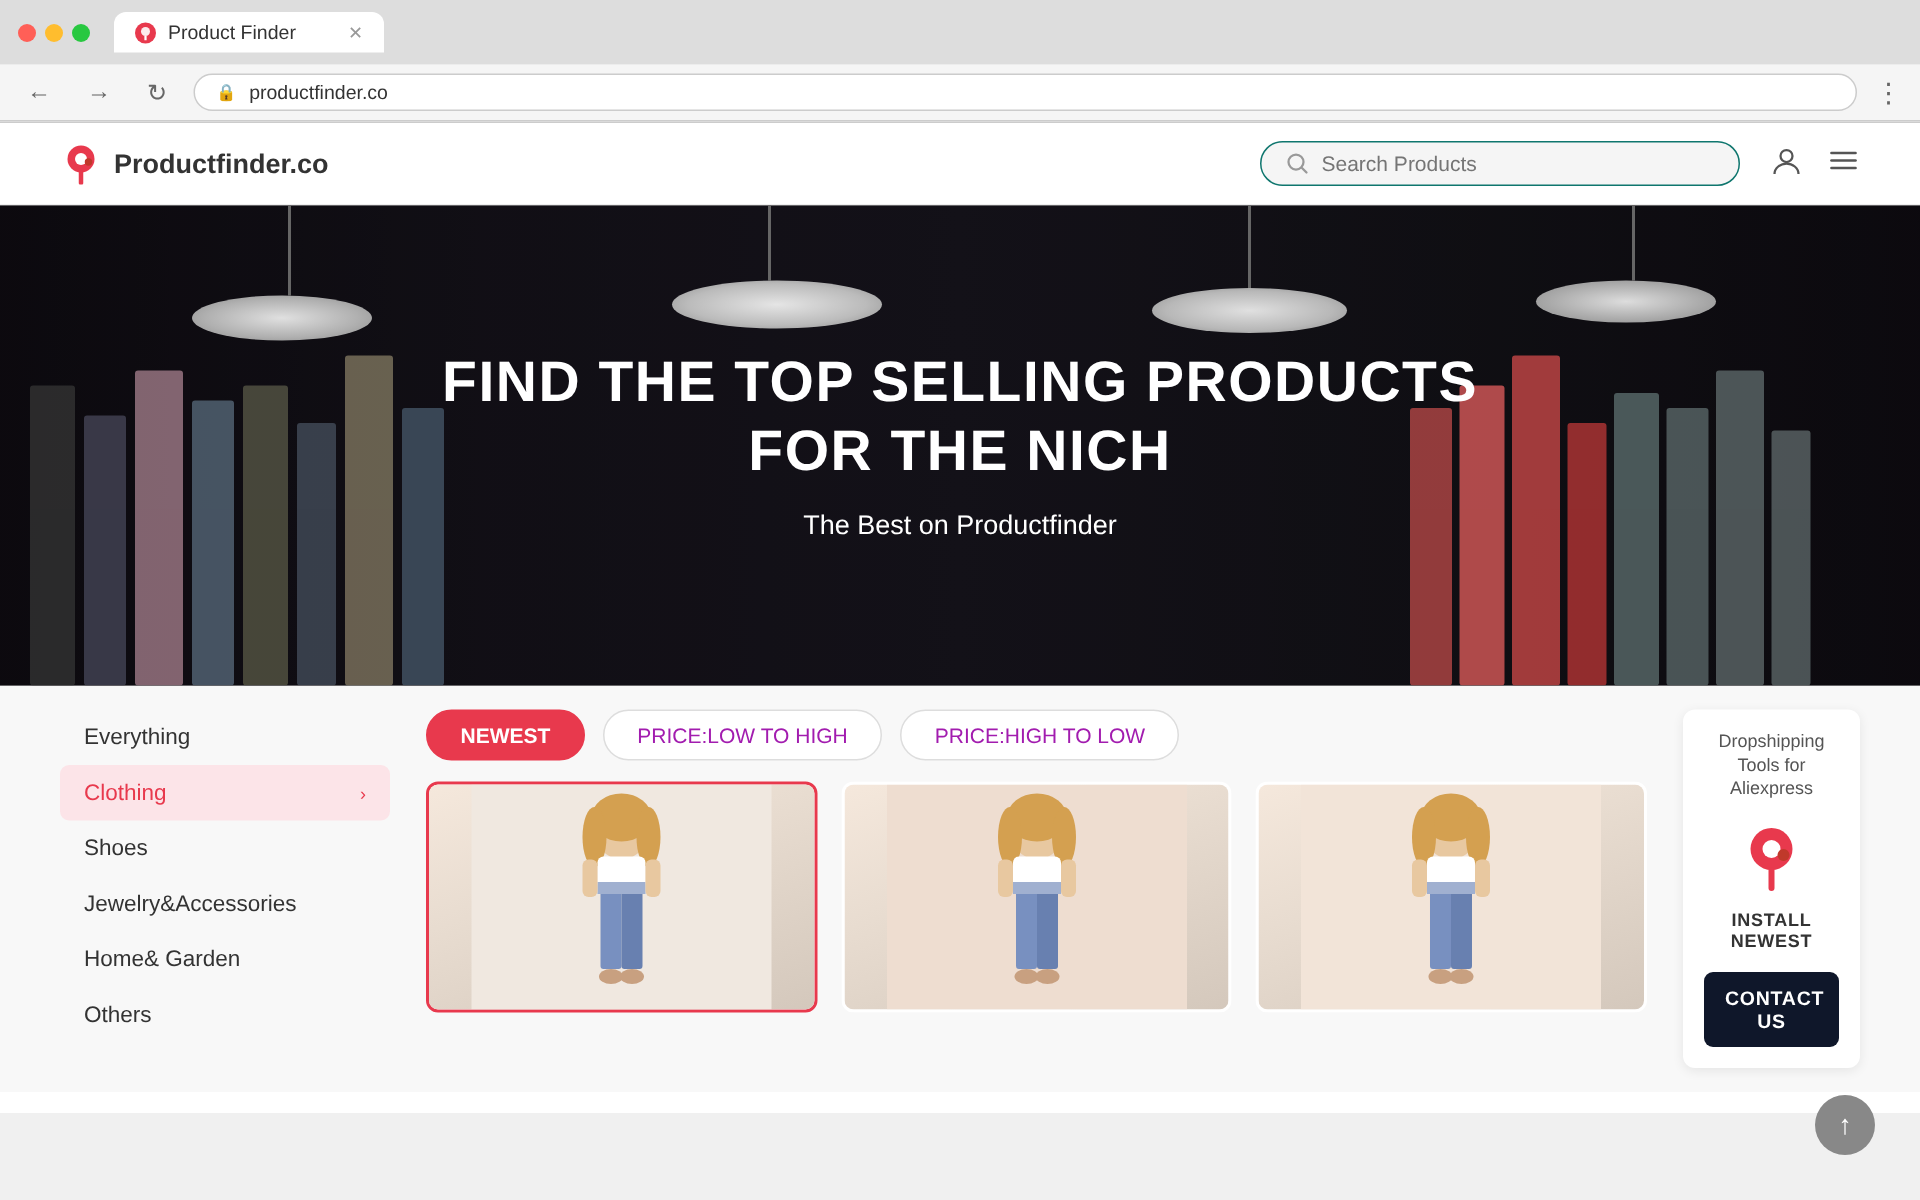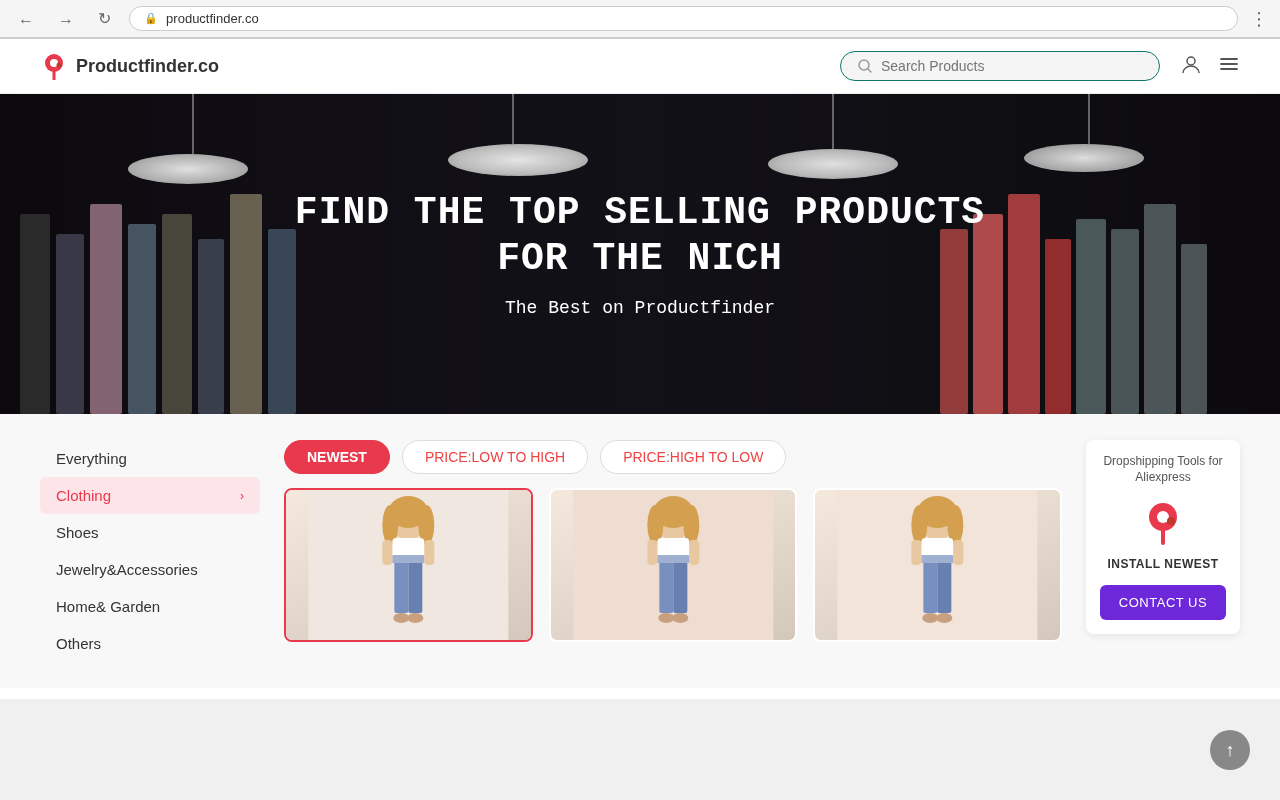--- a/index.html
+++ b/index.html
@@ -29,63 +29,80 @@
     
     .site-header { display: flex; align-items: center; padding: 12px 40px; border-bottom: 1px solid #eee; background: white; }
     .logo { display: flex; align-items: center; gap: 8px; font-size: 18px; font-weight: 600; color: #333; }
     .logo-pin { width: 28px; height: 28px; }
     .header-search { margin-left: auto; display: flex; align-items: center; background: #f5f5f5; border: 1px solid #0f766e; border-radius: 20px; padding: 6px 16px; gap: 8px; width: 320px; }
     .header-search input { border: none; background: transparent; font-size: 14px; color: #999; outline: none; flex: 1; }
     .header-icons { display: flex; align-items: center; gap: 16px; margin-left: 20px; }
     .header-icon-btn { background: none; border: none; cursor: pointer; color: #555; font-size: 18px; }
 
     
-    .hero { position: relative; height: 320px; background: #2a2a2a; display: flex; align-items: center; justify-content: center; overflow: hidden; font-family: Liberation Mono, monospace; }
+    .hero { position: relative; height: 320px; background: #2a2a2a; display: flex; align-items: center; justify-content: center; overflow: hidden; }
     .hero-content { position: relative; text-align: center; color: white; z-index: 2; }
     .hero-title { font-size: 38px; font-weight: 800; line-height: 1.2; text-transform: uppercase; letter-spacing: 1px; }
     .hero-subtitle { font-size: 18px; margin-top: 16px; font-weight: 400; }
 
     
-    .main-content { display: flex; padding: 26px 40px; gap: 24px; background: #f8f8f8; }
+    .main-content { display: flex; padding: 16px 40px; gap: 24px; background: #f8f8f8; }
 
     
     .sidebar { width: 220px; flex-shrink: 0; }
     .sidebar-item { padding: 10px 16px; font-size: 15px; cursor: pointer; border-radius: 6px; color: #333; display: flex; align-items: center; justify-content: space-between; }
     .sidebar-item.active { background: #fce4e8; color: #e8394d; font-weight: 500; }
     .sidebar-item-label { }
     .sidebar-chevron { font-size: 12px; }
 
     
     .products-area { flex: 1; }
     .filter-bar { display: flex; gap: 12px; margin-bottom: 14px; }
-    .filter-btn { padding: 8px 22px; border-radius: 20px; font-size: 14px; cursor: pointer; border: 1.5px solid #ddd; background: white; color: #ef4444; }
+    .filter-btn { padding: 8px 22px; border-radius: 20px; font-size: 14px; cursor: pointer; border: 1.5px solid #ddd; background: white; color: #a21caf; }
     .filter-btn.active { background: #e8394d; color: white; border-color: #e8394d; font-weight: 600; }
 
     .promo-banner { background: #e8394d; border-radius: 8px; padding: 16px 24px; text-align: center; color: white; font-size: 15px; margin-bottom: 16px; cursor: pointer; }
 
     .products-grid { display: grid; grid-template-columns: repeat(3, 1fr); gap: 16px; }
     .product-card { background: white; border-radius: 8px; overflow: hidden; border: 2px solid transparent; cursor: pointer; }
     .product-card.selected { border-color: #e8394d; }
     .product-img-placeholder { width: 100%; height: 150px; background: linear-gradient(160deg, #f5e8dc 0%, #e8dcd0 40%, #d4c8bc 100%); position: relative; }
 
     
-    .addon-sidebar { width: 154px; flex-shrink: 0; }
+    .addon-sidebar { width: 118px; flex-shrink: 0; }
     .addon-card { background: white; border-radius: 8px; padding: 14px; text-align: center; box-shadow: 0 2px 8px rgba(0,0,0,0.08); }
     .addon-title { font-size: 12px; color: #555; line-height: 1.3; margin-bottom: 12px; }
     .addon-logo { width: 48px; height: 48px; margin: 0 auto 12px; }
     .addon-install-btn { display: block; font-size: 12px; font-weight: 700; color: #333; letter-spacing: 0.5px; margin-bottom: 14px; }
-    .contact-btn { background: #6d28d9; color: white; border: none; border-radius: 6px; padding: 10px 14px; font-size: 13px; font-weight: 400; cursor: pointer; width: 100%; letter-spacing: 0.5px; text-align: center; }
+    .contact-btn { background: #0f172a; color: white; border: none; border-radius: 6px; padding: 10px 14px; font-size: 13px; font-weight: 700; cursor: pointer; width: 100%; letter-spacing: 0.5px; text-align: center; }
 
     
     .scroll-top { position: fixed; bottom: 30px; right: 30px; width: 40px; height: 40px; background: #888; border-radius: 50%; display: flex; align-items: center; justify-content: center; cursor: pointer; color: white; font-size: 18px; }
   </style>
 </head>
 <body>
 
 <div class="browser-chrome">
+  <div class="browser-titlebar">
+    <div class="browser-dots">
+      <div class="browser-dot dot-red"></div>
+      <div class="browser-dot dot-yellow"></div>
+      <div class="browser-dot dot-green"></div>
+    </div>
+    <div class="browser-tab">
+      <div class="tab-favicon">
+        <svg width="10" height="10" viewBox="0 0 10 10" fill="none">
+          <circle cx="5" cy="4" r="3" fill="white" opacity="0.9"></circle>
+          <path d="M5 7 L5 10" stroke="white" stroke-width="1.5"></path>
+        </svg>
+      </div>
+      <span>Product Finder</span>
+      <span class="tab-close">✕</span>
+    </div>
+  </div>
   <div class="browser-addressbar">
     <button class="nav-btn">←</button>
     <button class="nav-btn">→</button>
     <button class="nav-btn">↻</button>
     <div class="address-bar">
       <span class="lock-icon">🔒</span>
       <span>productfinder.co</span>
     </div>
     <span class="menu-dots">⋮</span>
   </div>

